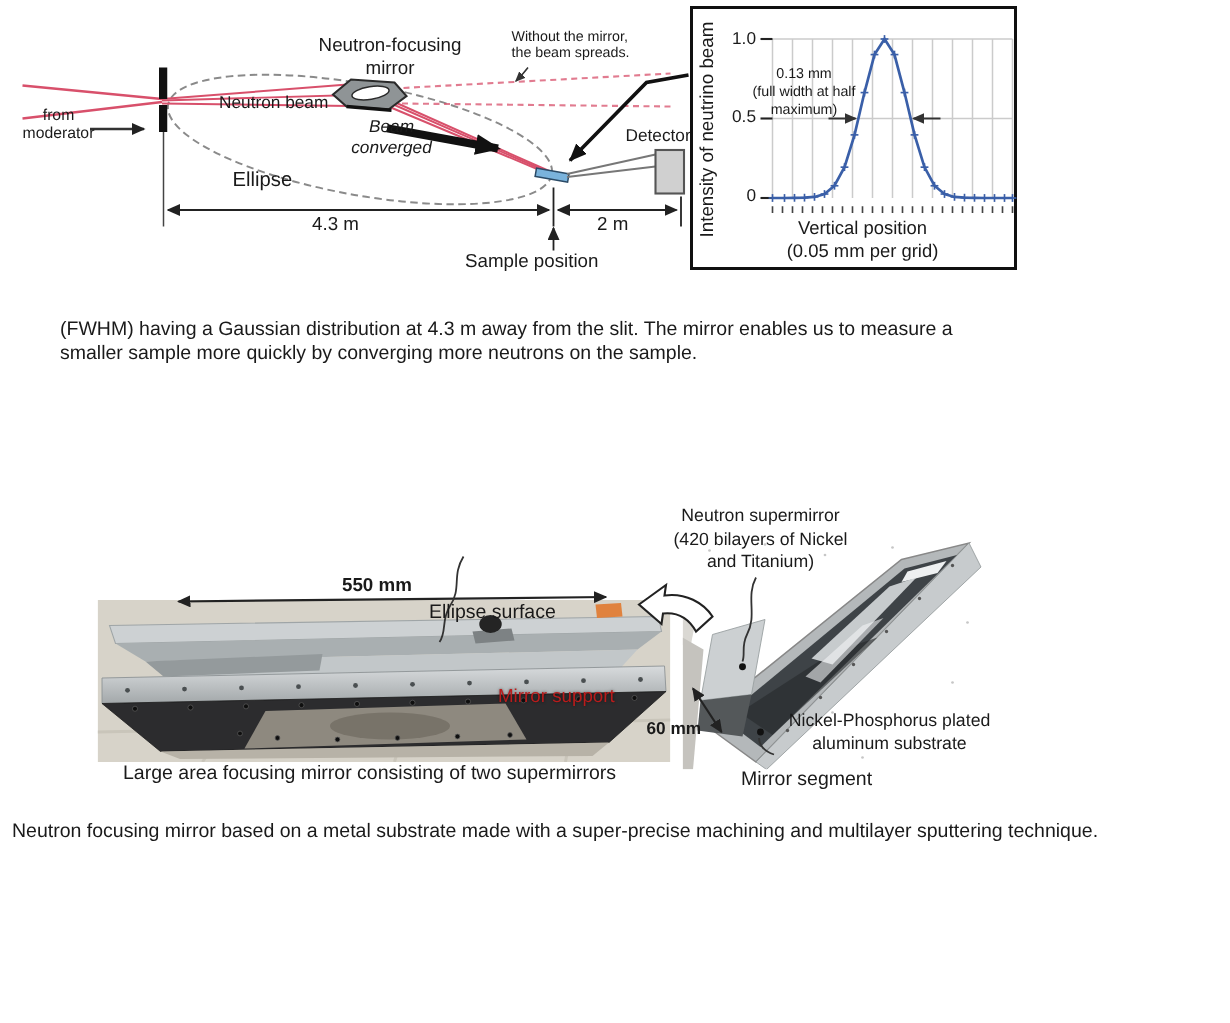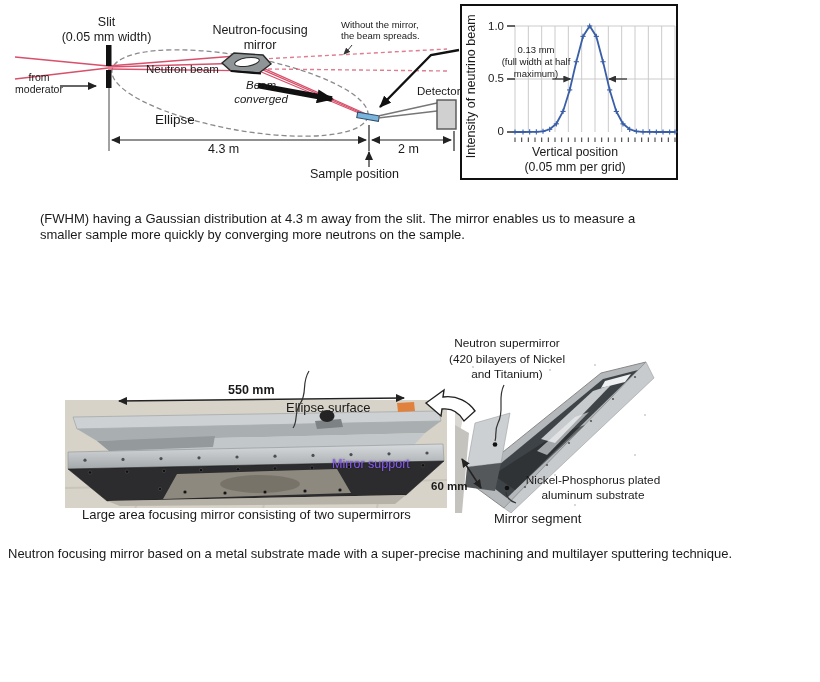--- a/index.html
+++ b/index.html
@@ -7,21 +7,21 @@
          font-family:"Liberation Sans",sans-serif;color:#1a1a1a;}
   .lbl{position:absolute;line-height:1.18;}
   .pre{white-space:pre-line;}
   .ctr{text-align:center;}
   .rt{text-align:right;}
   svg{position:absolute;}
   #graph-panel{position:absolute;left:460px;top:4px;width:218px;height:176px;
                border:2.6px solid #101010;box-sizing:border-box;background:#fff;}
   #ylabel{transform:rotate(-90deg);}
   .caption{font-size:13px;}
-  .white-lbl{color:#8b5cf6;text-shadow:0 0 2px rgba(0,0,0,.55);}
+  .white-lbl{color:#b91c1c;text-shadow:0 0 2px rgba(0,0,0,.55);}
 </style>
 </head>
 <body>
 
 <div id="stage">
 
   <svg style="left:0;top:0" width="460" height="200" viewBox="0 0 460 200">
     <defs>
       <marker id="ah" markerUnits="userSpaceOnUse" markerWidth="9" markerHeight="8" refX="8" refY="4" orient="auto-start-reverse">
         <path d="M0,0 L9,4 L0,8 Z" fill="#222"></path>
@@ -89,22 +89,20 @@
 
     <g stroke="#222" stroke-width="1.2">
       <line x1="369" y1="125" x2="369" y2="151"></line>
       <line x1="454" y1="131" x2="454" y2="151"></line>
       <line x1="112" y1="140" x2="366" y2="140" marker-start="url(#ah)" marker-end="url(#ah)"></line>
       <line x1="372" y1="140" x2="451" y2="140" marker-start="url(#ah)" marker-end="url(#ah)"></line>
       <line x1="369" y1="167" x2="369" y2="152" marker-end="url(#ah)"></line>
     </g>
   </svg>
 
-  <div class="lbl pre ctr" style="left:44px;top:15px;width:125px;font-size:12.5px;">Slit
-(0.05 mm width)</div>
   <div class="lbl pre ctr" style="left:200px;top:23px;width:120px;font-size:12.5px;">Neutron-focusing
 mirror</div>
   <div class="lbl pre" style="left:341px;top:19px;font-size:9.5px;">Without the mirror,
 the beam spreads.</div>
   <div class="lbl pre ctr" style="left:10px;top:71px;width:58px;font-size:10.5px;">from
 moderator</div>
   <div class="lbl" style="left:146px;top:63px;font-size:11.5px;">Neutron beam</div>
   <div class="lbl" style="left:155px;top:112px;font-size:13.5px;">Ellipse</div>
   <div class="lbl pre ctr" style="left:226px;top:79px;width:70px;font-size:11.5px;font-style:italic;">Beam
 converged</div>

